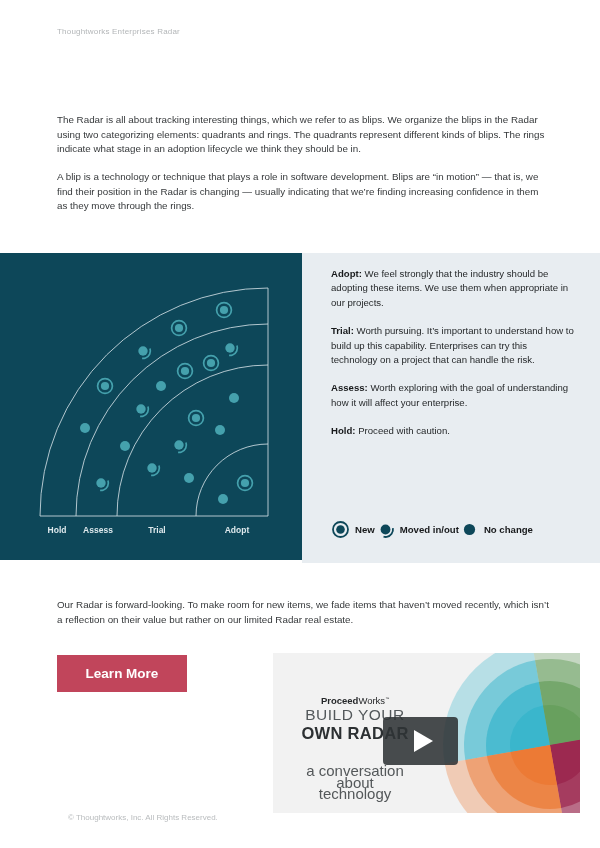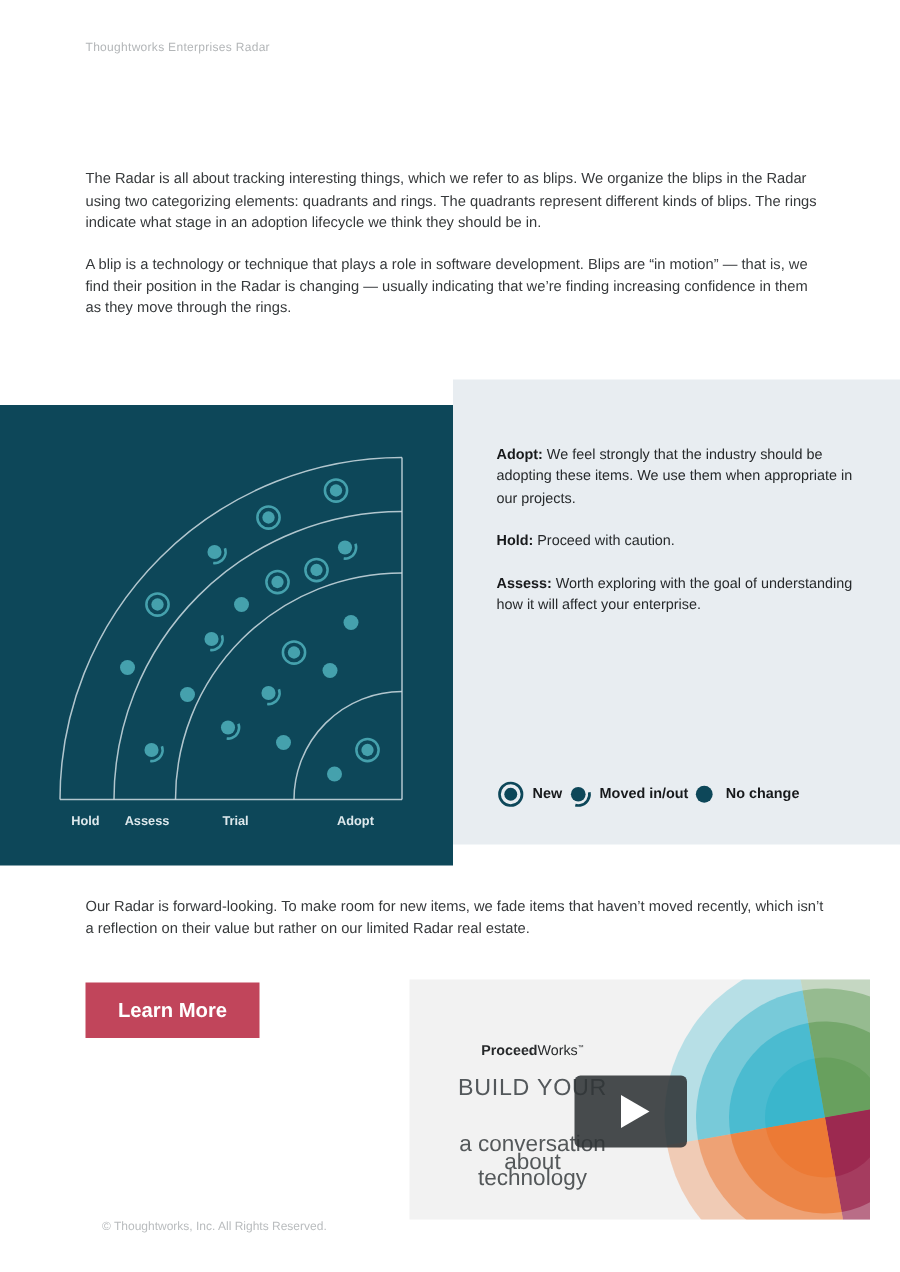--- a/index.html
+++ b/index.html
@@ -5,41 +5,41 @@
   html,body{margin:0;padding:0;background:#fff;}
   .page{position:relative;width:600px;height:848px;background:#ffffff;overflow:hidden;
         font-family:"Liberation Sans",sans-serif;color:#36393b;}
   .doc-header{position:absolute;left:57px;top:27px;font-size:8px;letter-spacing:.2px;color:#b3b6b8;}
   .title{position:absolute;left:55px;top:64px;font-family:"DejaVu Serif","Liberation Serif",serif;
          font-weight:bold;font-size:29px;letter-spacing:-.5px;color:#1f2326;margin:0;}
   .para{position:absolute;left:57px;width:492px;font-size:9.8px;line-height:14.6px;color:#36393b;margin:0;}
   .p1{top:113px;} .p2{top:170px;} .p3{top:598px;}
 
   .panels{position:absolute;left:0;top:253px;width:600px;height:307px;}
-  .radar-panel{position:absolute;left:0;top:17px;width:302px;height:307px;background:#0d4759;}
+  .radar-panel{position:absolute;left:0;top:0;width:302px;height:307px;background:#0d4759;}
   .radar-panel svg{display:block;}
   .defs-panel{position:absolute;left:302px;top:0;width:298px;height:310px;background:#e8edf1;
-              box-sizing:border-box;padding:44px 26px 0 29px;}
+              box-sizing:border-box;padding:14px 26px 0 29px;}
   .def{font-size:9.6px;line-height:14.4px;color:#26292b;margin:0 0 14px 0;}
   .def b{color:#17191b;}
   .legend{position:absolute;left:29px;bottom:24px;display:flex;align-items:center;gap:1px;}
   .legend-item{display:flex;align-items:center;gap:5px;}
   .legend-item svg{display:block;}
   .legend-label{font-size:9.6px;font-weight:bold;color:#17191b;white-space:nowrap;}
 
-  .learn-more{position:absolute;left:57px;top:655px;width:116px;height:37px;background:#c1455b;
+  .learn-more{position:absolute;left:57px;top:655px;width:130px;height:37px;background:#c1455b;
               border:none;color:#ffffff;font-family:"Liberation Sans",sans-serif;
               font-size:13.5px;font-weight:bold;cursor:pointer;}
   .thumb{position:absolute;left:273px;top:653px;width:307px;height:160px;background:#f2f2f2;overflow:hidden;}
   .wheel{position:absolute;left:162px;top:-23px;}
   .thumb-text{position:absolute;left:18px;top:42px;width:128px;text-align:center;}
   .brand{font-size:9.5px;color:#26282a;}
   .brand .bold{font-weight:bold;}
   .brand sup{font-size:4px;}
-  .byor1{margin-top:11px;font-size:15.5px;letter-spacing:.5px;color:#53585b;}
+  .byor1{margin-top:0;font-size:15.5px;letter-spacing:.5px;color:#53585b;}
   .byor2{font-size:16.5px;font-weight:bold;letter-spacing:.3px;color:#2c3032;}
   .thumb-caption{margin-top:22px;font-size:15px;line-height:11.5px;color:#54585a;}
   .play{position:absolute;left:110px;top:64px;width:75px;height:48px;border-radius:4px;
         background:rgba(47,51,53,.88);display:flex;align-items:center;justify-content:center;cursor:pointer;}
   .play-tri{width:0;height:0;border-left:19px solid #ffffff;border-top:11px solid transparent;
             border-bottom:11px solid transparent;margin-left:5px;}
   .footer{position:absolute;left:57px;top:813px;font-size:8px;color:#b9bcbe;padding-left:11px;}
 </style>
 </head>
 <body>
@@ -136,22 +136,23 @@
             <circle cx="245" cy="230" r="7.4" fill="none" stroke="#45a1ad" stroke-width="1.7"></circle>
           </g>
           <g>
             <circle cx="223" cy="246" r="5" fill="#45a1ad"></circle>
           </g>
         </svg>
     </div>
     <div class="defs-panel">
       <div id="definitions">
           <p class="def"><b>Adopt:</b> We feel strongly that the industry should be adopting these items. We use them when appropriate in our projects.</p>
+          <p class="def"><b>Trial:</b> Worth pursuing. It’s important to understand how to build up this capability. Enterprises can try this technology on a project that can handle the risk.</p>
+          <p class="def"><b>Assess:</b> Worth exploring with the goal of understanding how it will affect your enterprise.</p>
           <p class="def"><b>Hold:</b> Proceed with caution.</p>
-          <p class="def"><b>Assess:</b> Worth exploring with the goal of understanding how it will affect your enterprise.</p>
         </div>
       <div class="legend" id="legend">
           <div class="legend-item">
             <svg width="19" height="19" viewBox="0 0 19 19">
               <circle cx="9.5" cy="9.5" r="4.3" fill="#0d4759"></circle>
               <circle cx="9.5" cy="9.5" r="7.5" fill="none" stroke="#0d4759" stroke-width="1.8"></circle>
             </svg>
             <span class="legend-label">New</span>
           </div>
           <div class="legend-item">
@@ -190,20 +191,21 @@
         <path d="M 115 115 L 178.02769619278132 103.8865166293164 A 64 64 0 0 1 126.11348337068355 178.02769619278132 Z" fill="#9c2950" fill-opacity="0.72"></path>
         <path d="M 115 115 L 126.11348337068355 178.02769619278132 A 64 64 0 0 1 51.97230380721869 126.11348337068355 Z" fill="#ec7a35" fill-opacity="0.72"></path>
         <path d="M 115 115 L 75.60768987951168 121.94592710667722 A 40 40 0 0 1 108.05407289332278 75.60768987951168 Z" fill="#3ab6cc" fill-opacity="1"></path>
         <path d="M 115 115 L 108.05407289332278 75.60768987951168 A 40 40 0 0 1 154.39231012048833 108.05407289332275 Z" fill="#68a05e" fill-opacity="1"></path>
         <path d="M 115 115 L 154.39231012048833 108.05407289332275 A 40 40 0 0 1 121.94592710667722 154.39231012048833 Z" fill="#9c2950" fill-opacity="1"></path>
         <path d="M 115 115 L 121.94592710667722 154.39231012048833 A 40 40 0 0 1 75.60768987951168 121.94592710667722 Z" fill="#ec7a35" fill-opacity="1"></path>
       </svg>
     <div class="thumb-text">
       <div class="brand"><span class="bold">Proceed</span><span>Works</span><sup>™</sup></div>
       <div class="byor1">BUILD YOUR</div>
+      <div class="byor2">OWN RADAR</div>
       <div class="thumb-caption"><span>a conversation about</span><br><span>technology</span></div>
     </div>
     <div class="play">
       <div class="play-tri"></div>
     </div>
   </div>
 
   <div class="footer">© Thoughtworks, Inc. All Rights Reserved.</div>
 </div>
 

